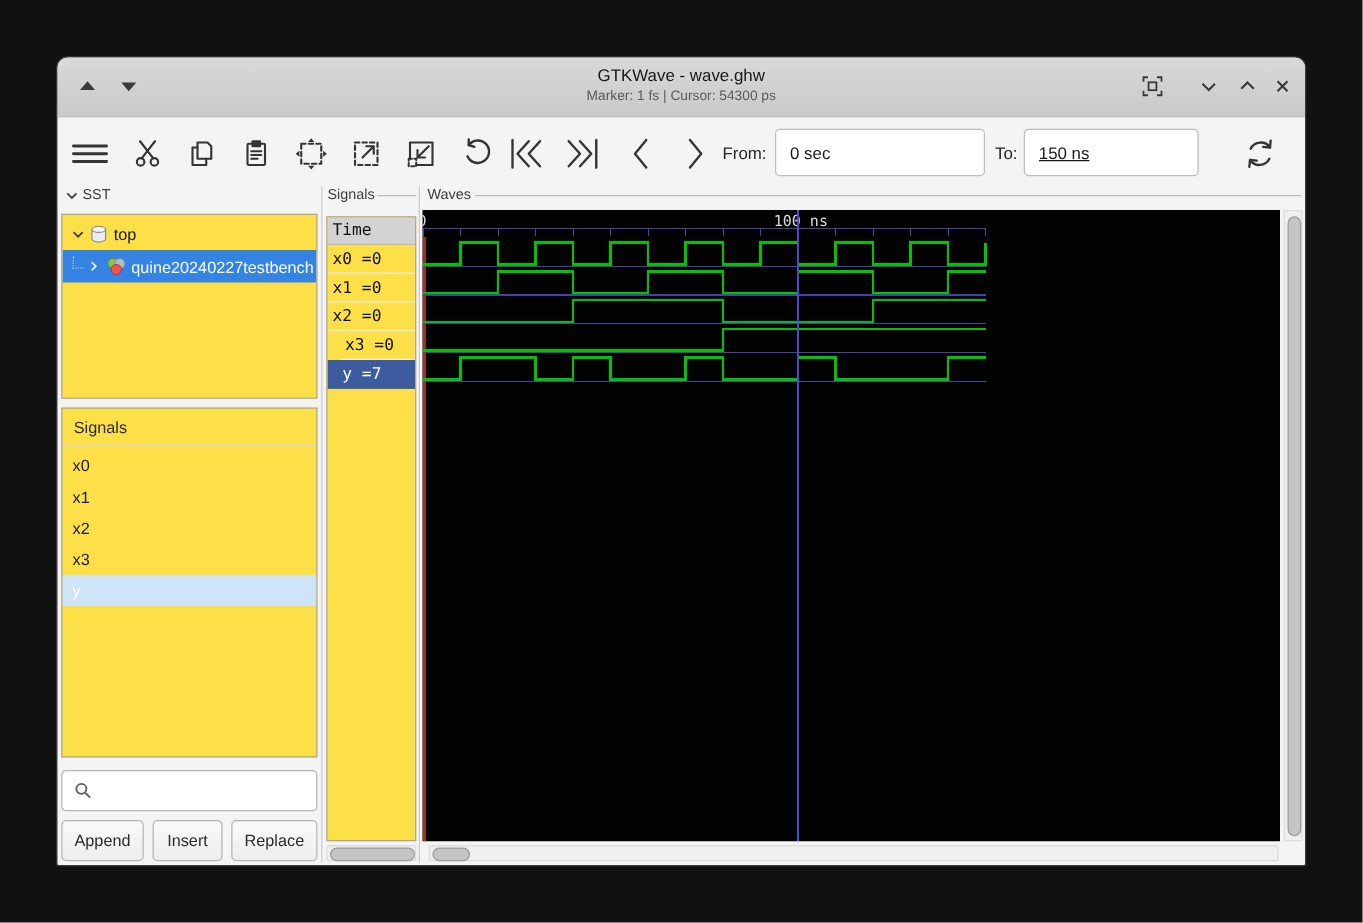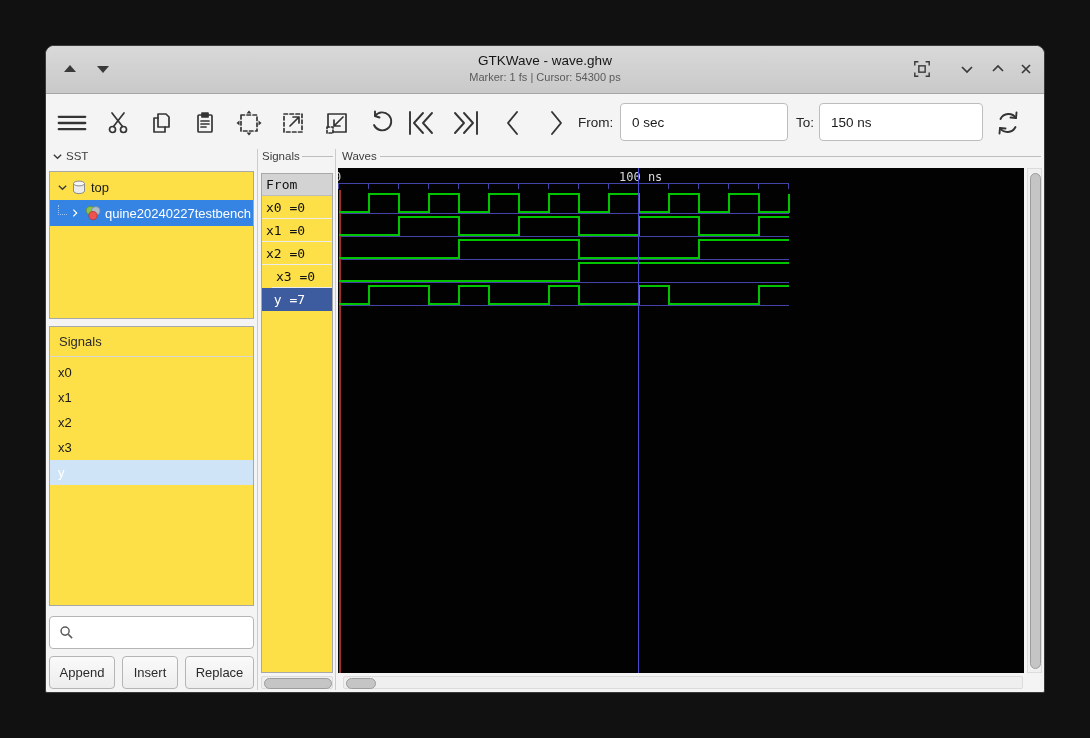--- a/index.html
+++ b/index.html
@@ -175,21 +175,21 @@
   </div>
   <div class="tool" style="left:495px">
     <svg width="22" height="28" viewBox="0 0 22 28" style="stroke-width:1.9">
         <path d="M7 3 L16 14 L7 25"></path>
       </svg>
   </div>
 
   <span class="tb-label" style="left:532px">From:</span>
   <input class="tb-input" style="left: 574px; width: 168px;" value="0 sec">
   <span class="tb-label" style="left:750px">To:</span>
-  <input class="tb-input" style="left: 773px; width: 164px;" value="150 ns">
+  <input class="tb-input" style="left: 773px; width: 140px; text-decoration: underline;" value="150 ns">
   <div class="tool" style="left:947px">
     <svg width="28" height="28" viewBox="0 0 28 28" style="stroke-width:1.9">
       <path d="M6.5 10 A 9 9 0 0 1 22 9"></path>
         <path d="M22 9 L22.5 3.5 M22 9 L16.5 8.5"></path>
       <path d="M21.5 18 A 9 9 0 0 1 6 19"></path>
         <path d="M6 19 L5.5 24.5 M6 19 L11.5 19.5"></path>
     </svg>
   </div>
 
   <div class="abs" style="left:5px;top:104px;display:flex;align-items:flex-end;gap:3px">
@@ -258,21 +258,21 @@
   <button class="btn" style="left:3px;width:66px">Append</button>
   <button class="btn" style="left:76px;width:56px">Insert</button>
   <button class="btn" style="left:139px;width:69px">Replace</button>
 
   <div class="splitter" style="left:211px"></div>
   <div class="splitter" style="left:289px"></div>
 
   <span class="frame-label" style="left:216px;top:104px">Signals</span>
   <div class="frame-line" style="left:256px;top:110px;width:31px"></div>
   <div class="panel" style="left:215px;top:127px;width:72px;height:500px">
-    <div class="vrow head mono" style="top:0">From</div>
+    <div class="vrow head mono" style="top:0">Time</div>
     <div id="midrows">
         <div class="vrow mono" style="top: 22px;">x0 =0</div>
         <div class="vrow mono" style="top: 45px;">x1 =0</div>
         <div class="vrow mono" style="top: 68px;">x2 =0</div>
         <div class="vrow mono" style="top: 91px; margin-left: 10px;">x3 =0</div>
         <div class="vrow mono sel" style="top: 114px;"> y =7</div>
       </div>
   </div>
   <div class="sb-track-h" style="left:215px;top:630px;width:72px">
     <div class="sb-thumb-h" style="left:2px;width:66px"></div>

